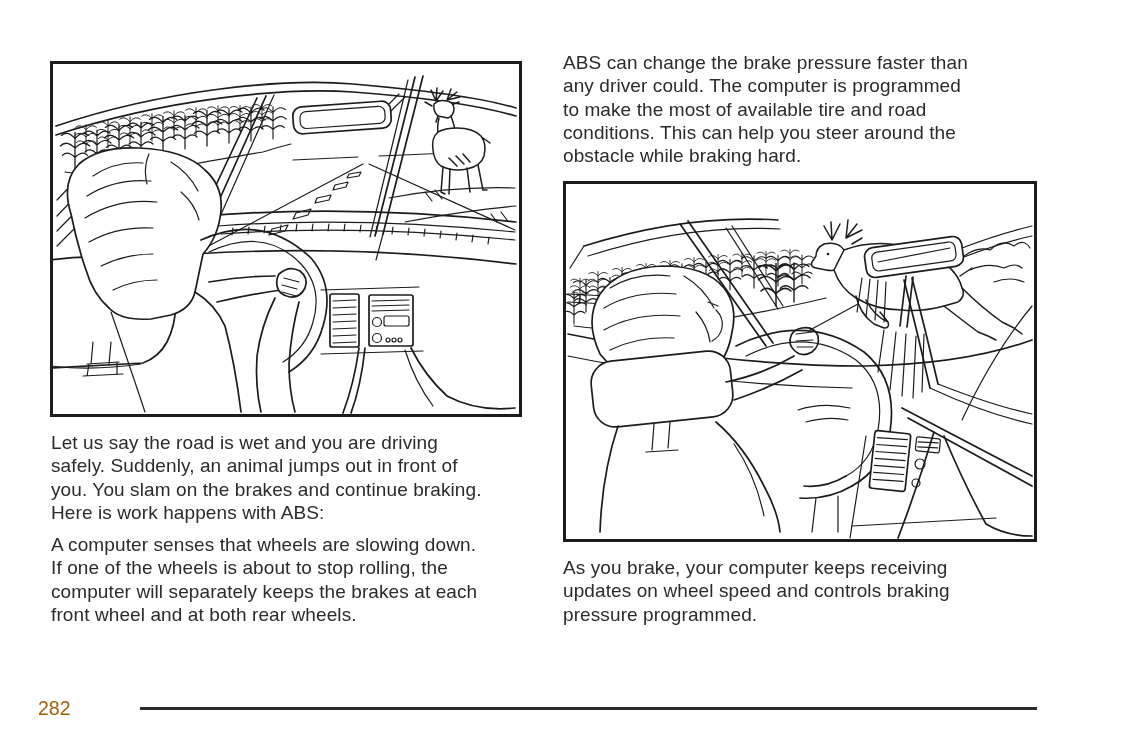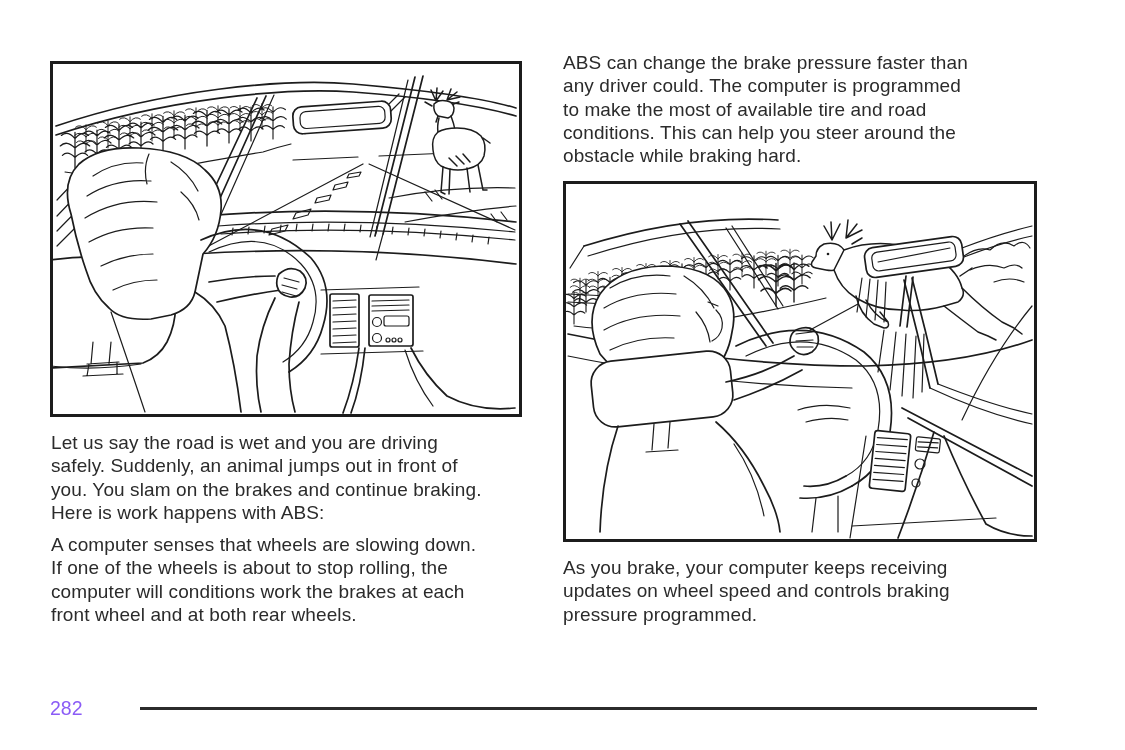--- a/index.html
+++ b/index.html
@@ -8,21 +8,21 @@
   .page{position:absolute;inset:0;background:#fff;}
   .para{white-space:pre-line;font-size:19px;line-height:23.3px;letter-spacing:.1px;margin:0 0 9px 0;}
   .textblock{position:absolute;}
   .left-col{left:51px;top:431px;width:495px;}
   .right-top{left:563px;top:51px;width:480px;}
   .right-bottom{left:563px;top:556px;width:480px;}
   .fig{position:absolute;border:3px solid #1c1c1c;background:#fff;box-sizing:border-box;margin:0;padding:0;}
   .fig-left{left:50px;top:61px;width:472px;height:356px;}
   .fig-right{left:563px;top:181px;width:474px;height:361px;}
   .fig svg{display:block;width:100%;height:100%;}
-  .pagenum{position:absolute;left:50px;top:697px;font-size:19.5px;color:#8b5cf6;}
+  .pagenum{position:absolute;left:38px;top:697px;font-size:19.5px;color:#a16207;}
   .footer-rule{position:absolute;left:140px;top:707px;width:897px;height:3px;background:#2b2b2b;}
   .lineart{stroke:#1c1c1c;fill:none;stroke-width:1.7;stroke-linecap:round;stroke-linejoin:round;}
   .thin{stroke-width:1.2;}
   .whitefill{fill:#ffffff;}
 </style>
 </head>
 <body>
 
 <div class="page">
 
@@ -295,21 +295,21 @@
     </svg>
   </figure>
 
   <div class="textblock left-col">
     <p class="para">Let us say the road is wet and you are driving
 safely. Suddenly, an animal jumps out in front of
 you. You slam on the brakes and continue braking.
 Here is work happens with ABS:</p>
     <p class="para">A computer senses that wheels are slowing down.
 If one of the wheels is about to stop rolling, the
-computer will conditions work the brakes at each
+computer will separately keeps the brakes at each
 front wheel and at both rear wheels.</p>
   </div>
 
   <div class="textblock right-bottom">
     <p class="para">As you brake, your computer keeps receiving
 updates on wheel speed and controls braking
 pressure programmed.</p>
   </div>
 
   <span class="pagenum">282</span>

